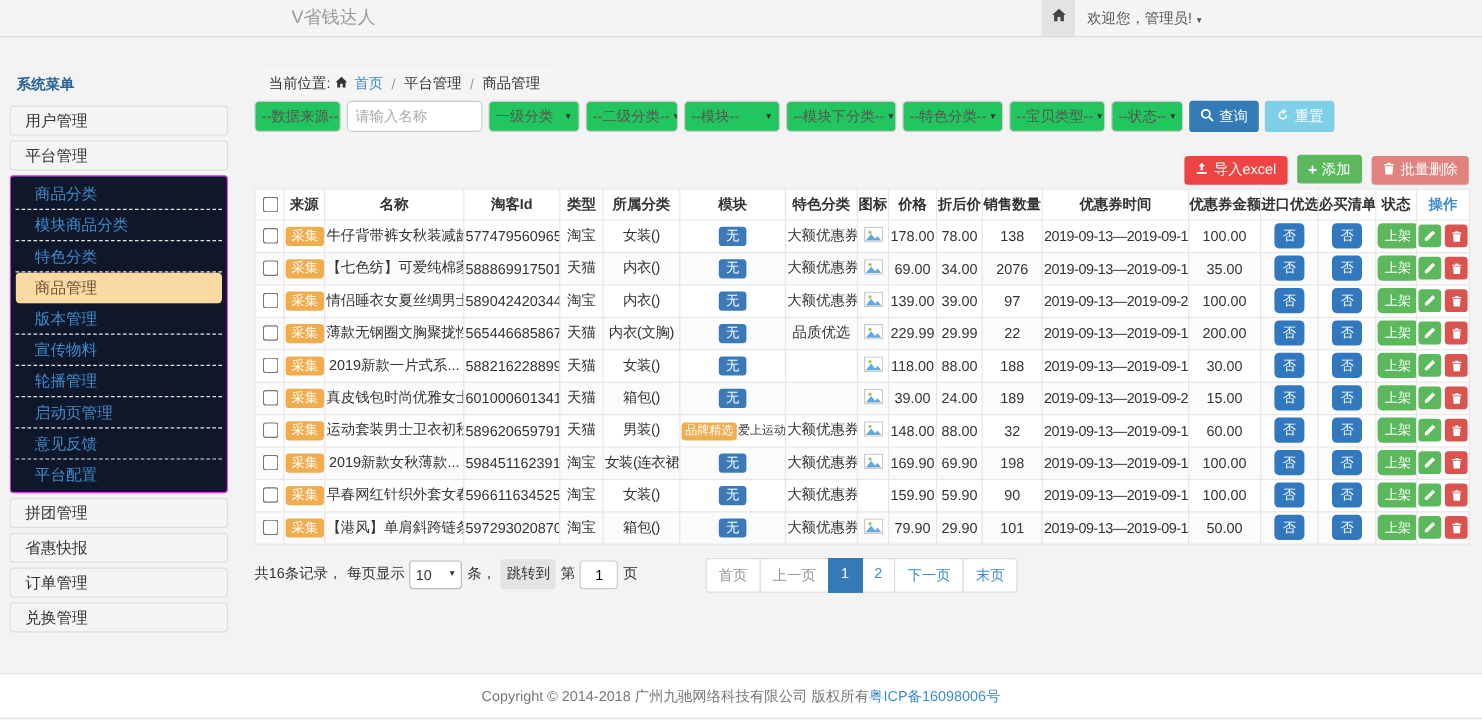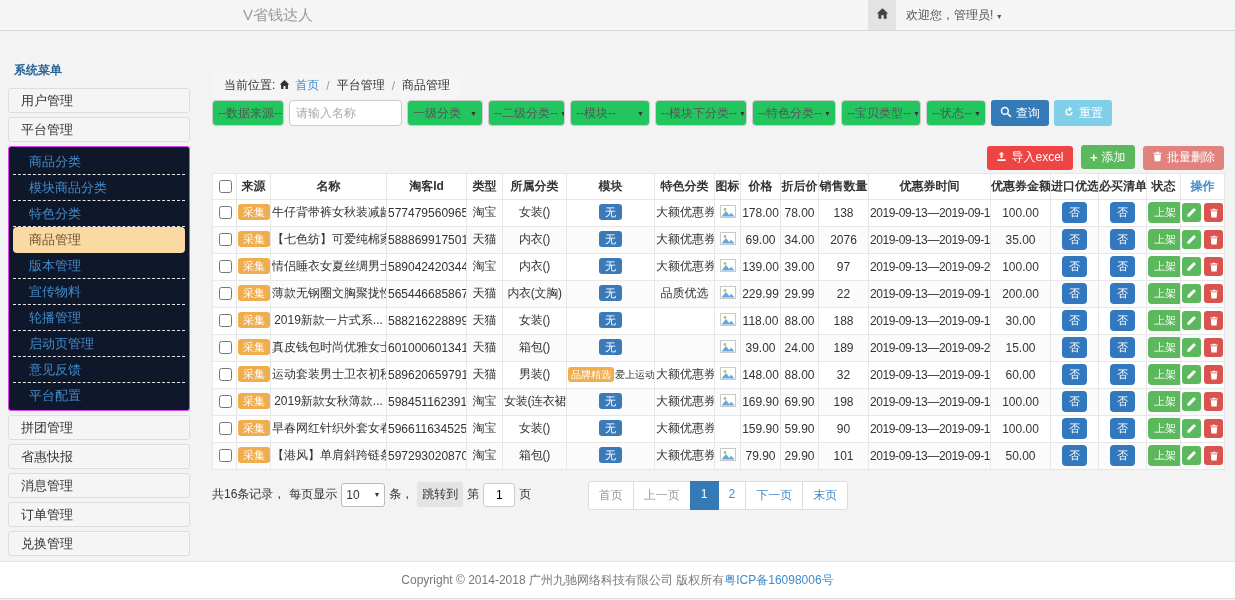--- a/index.html
+++ b/index.html
@@ -16,21 +16,21 @@
   .welcome .caret{font-size:8px;color:#555;margin-left:4px;}
   
   .sidebar{position:absolute;left:8px;top:57px;width:182px;height:503px;overflow:hidden;}
   .side-heading{padding:5px 6px 9px;color:#2a6496;font-weight:bold;font-size:12px;}
   .side-panel{height:23px;line-height:23px;padding-left:12px;background:#f5f5f5;border:1px solid #ddd;border-radius:3px;margin-bottom:4px;font-size:13px;color:#333;cursor:pointer;}
   .side-sub{background:#0f172a;border-radius:3px;margin-bottom:4px;padding:2px 4px;border:1px solid #d946ef;}
   .side-sub-item{height:25px;line-height:25px;padding-left:16px;font-size:13px;color:#428bca;border-bottom:1px dashed #e8e8e8;cursor:pointer;white-space:nowrap;overflow:hidden;}
   .side-sub-item:last-child{border-bottom:none;}
   .side-sub-item.active{background:#fbd9a2;border-radius:4px;color:#6a5335;border-bottom:1px solid transparent;}
   
-  .content{position:absolute;left:212px;top:73px;width:1012px;}
+  .content{position:absolute;left:212px;top:57px;width:1012px;}
   .breadcrumb{display:inline-flex;align-items:center;gap:4px;height:25px;background:#f5f5f5;border-radius:4px;padding:0 12px;font-size:12px;color:#333;}
   .breadcrumb a{color:#428bca;text-decoration:none;cursor:pointer;}
   .breadcrumb .sep{color:#999;margin:0 3px;}
   .breadcrumb svg{margin-right:1px;}
   
   .filter-row{margin-top:2px;display:flex;align-items:center;gap:5px;}
   .f-select{box-sizing:border-box;height:26px;border:1px solid #ccc;border-radius:4px;background:#22c55e;font-size:12px;color:#555;display:flex;align-items:center;justify-content:space-between;padding:0 5px;cursor:pointer;white-space:nowrap;overflow:hidden;}
   .f-select .caret2{font-size:7px;color:#333;margin-left:2px;flex:none;}
   .f-input{box-sizing:border-box;height:26px;border:1px solid #ccc;border-radius:4px;font-size:12px;padding:0 6px;color:#555;font-family:inherit;}
   .f-input::placeholder{color:#aaa;}
@@ -112,21 +112,20 @@
         <div class="side-sub-item active">商品管理</div>
         <div class="side-sub-item">版本管理</div>
         <div class="side-sub-item">宣传物料</div>
         <div class="side-sub-item">轮播管理</div>
         <div class="side-sub-item">启动页管理</div>
         <div class="side-sub-item">意见反馈</div>
         <div class="side-sub-item">平台配置</div>
       </div>
       <div class="side-panel">拼团管理</div>
       <div class="side-panel">省惠快报</div>
-      <div class="side-panel">消息管理</div>
       <div class="side-panel">订单管理</div>
       <div class="side-panel">兑换管理</div>
     </div>
 </aside>
 
 <section class="content">
 
   <div class="breadcrumb">
     <span>当前位置:</span>
     <span>

